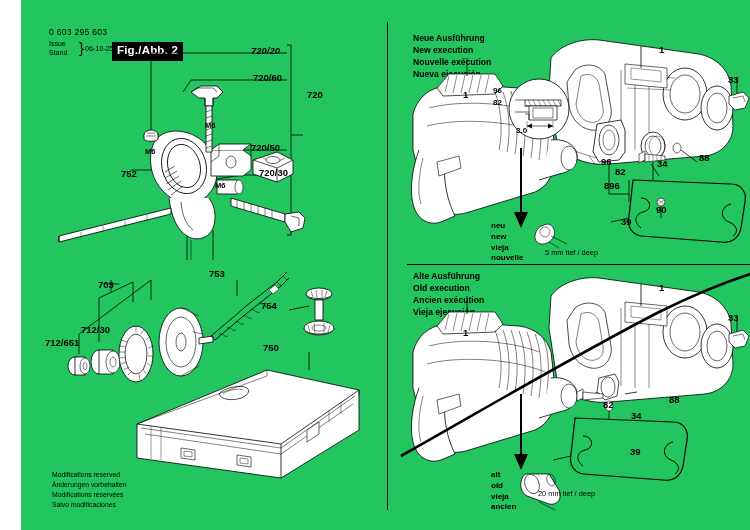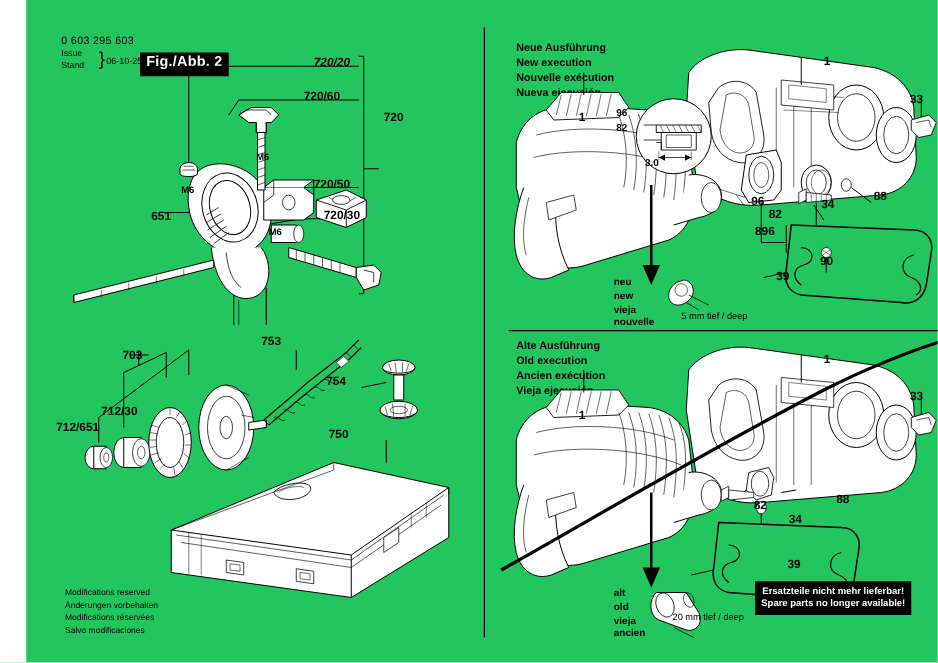--- a/index.html
+++ b/index.html
@@ -196,25 +196,25 @@
       <path d="M250,176 L258,178 L258,186" stroke-width="0.6"></path>
 
       <path d="M18,196 L130,168 L130,174 L18,202 Z" fill="#fff"></path>
       <path d="M18,196 L18,202"></path>
       <path d="M40,192 L40,198 M62,186 L62,192 M84,181 L84,187
                M106,175 L106,181" stroke-width="0.4"></path>
     </g>
   </svg>
 
   <div class="abs txt cal" style="left:230px; top:45px;font-style:italic;">720/20</div>
-  <div class="abs txt cal" style="left:222px; top:72px;">720/60</div>
+  <div class="abs txt cal" style="left:232px; top:72px;">720/60</div>
   <div class="abs txt cal" style="left:286px; top:89px;">720</div>
   <div class="abs txt cal" style="left:230px; top:142px;text-align:center;">720/50</div>
   <div class="abs txt cal" style="left:238px; top:167px;">720/30</div>
-  <div class="abs txt cal" style="left:100px; top:168px;">651</div>
+  <div class="abs txt cal" style="left:100px; top:168px;">752</div>
 
   <div class="abs txt cal m6" style="left:124px; top:148px;">M6</div>
   <div class="abs txt cal m6" style="left:184px; top:122px;">M6</div>
   <div class="abs txt cal m6" style="left:194px; top:182px;">M6</div>
 
   <svg class="abs" style="left:20px; top:262px;" width="330" height="240" viewBox="0 0 330 240">
     <g class="ln" stroke-width="0.8">
 
       <polyline points="38,92 38,72 110,18 110,38"></polyline>
       <polyline points="58,80 58,36 92,20 92,40"></polyline>
@@ -579,16 +579,14 @@
   <div class="abs txt cal" style="left:610px; top:410px;">34</div>
   <div class="abs txt cal" style="left:648px; top:394px;">88</div>
   <div class="abs txt cal" style="left:609px; top:446px;">39</div>
 
   <div class="abs txt legend-lang" style="left:470px; top:470px;"><span>alt</span>
 <span>old</span>
 <span>vieja</span>
 <span>ancien</span></div>
   <div class="abs txt legend-dim" style="left:517px; top:490px;">20 mm tief / deep</div>
 
-  <div class="abs txt" id="warn-box"><span>Ersatzteile nicht mehr lieferbar!</span>
-<span>Spare parts no longer available!</span></div>
 
 </div>
 
 </body></html>

